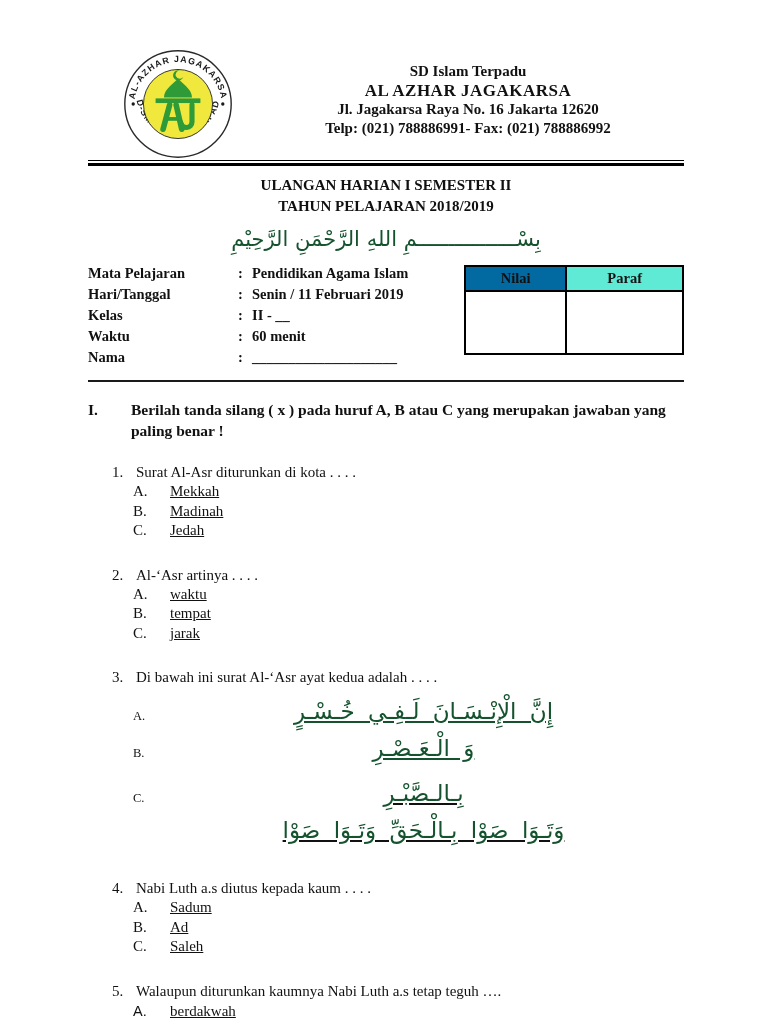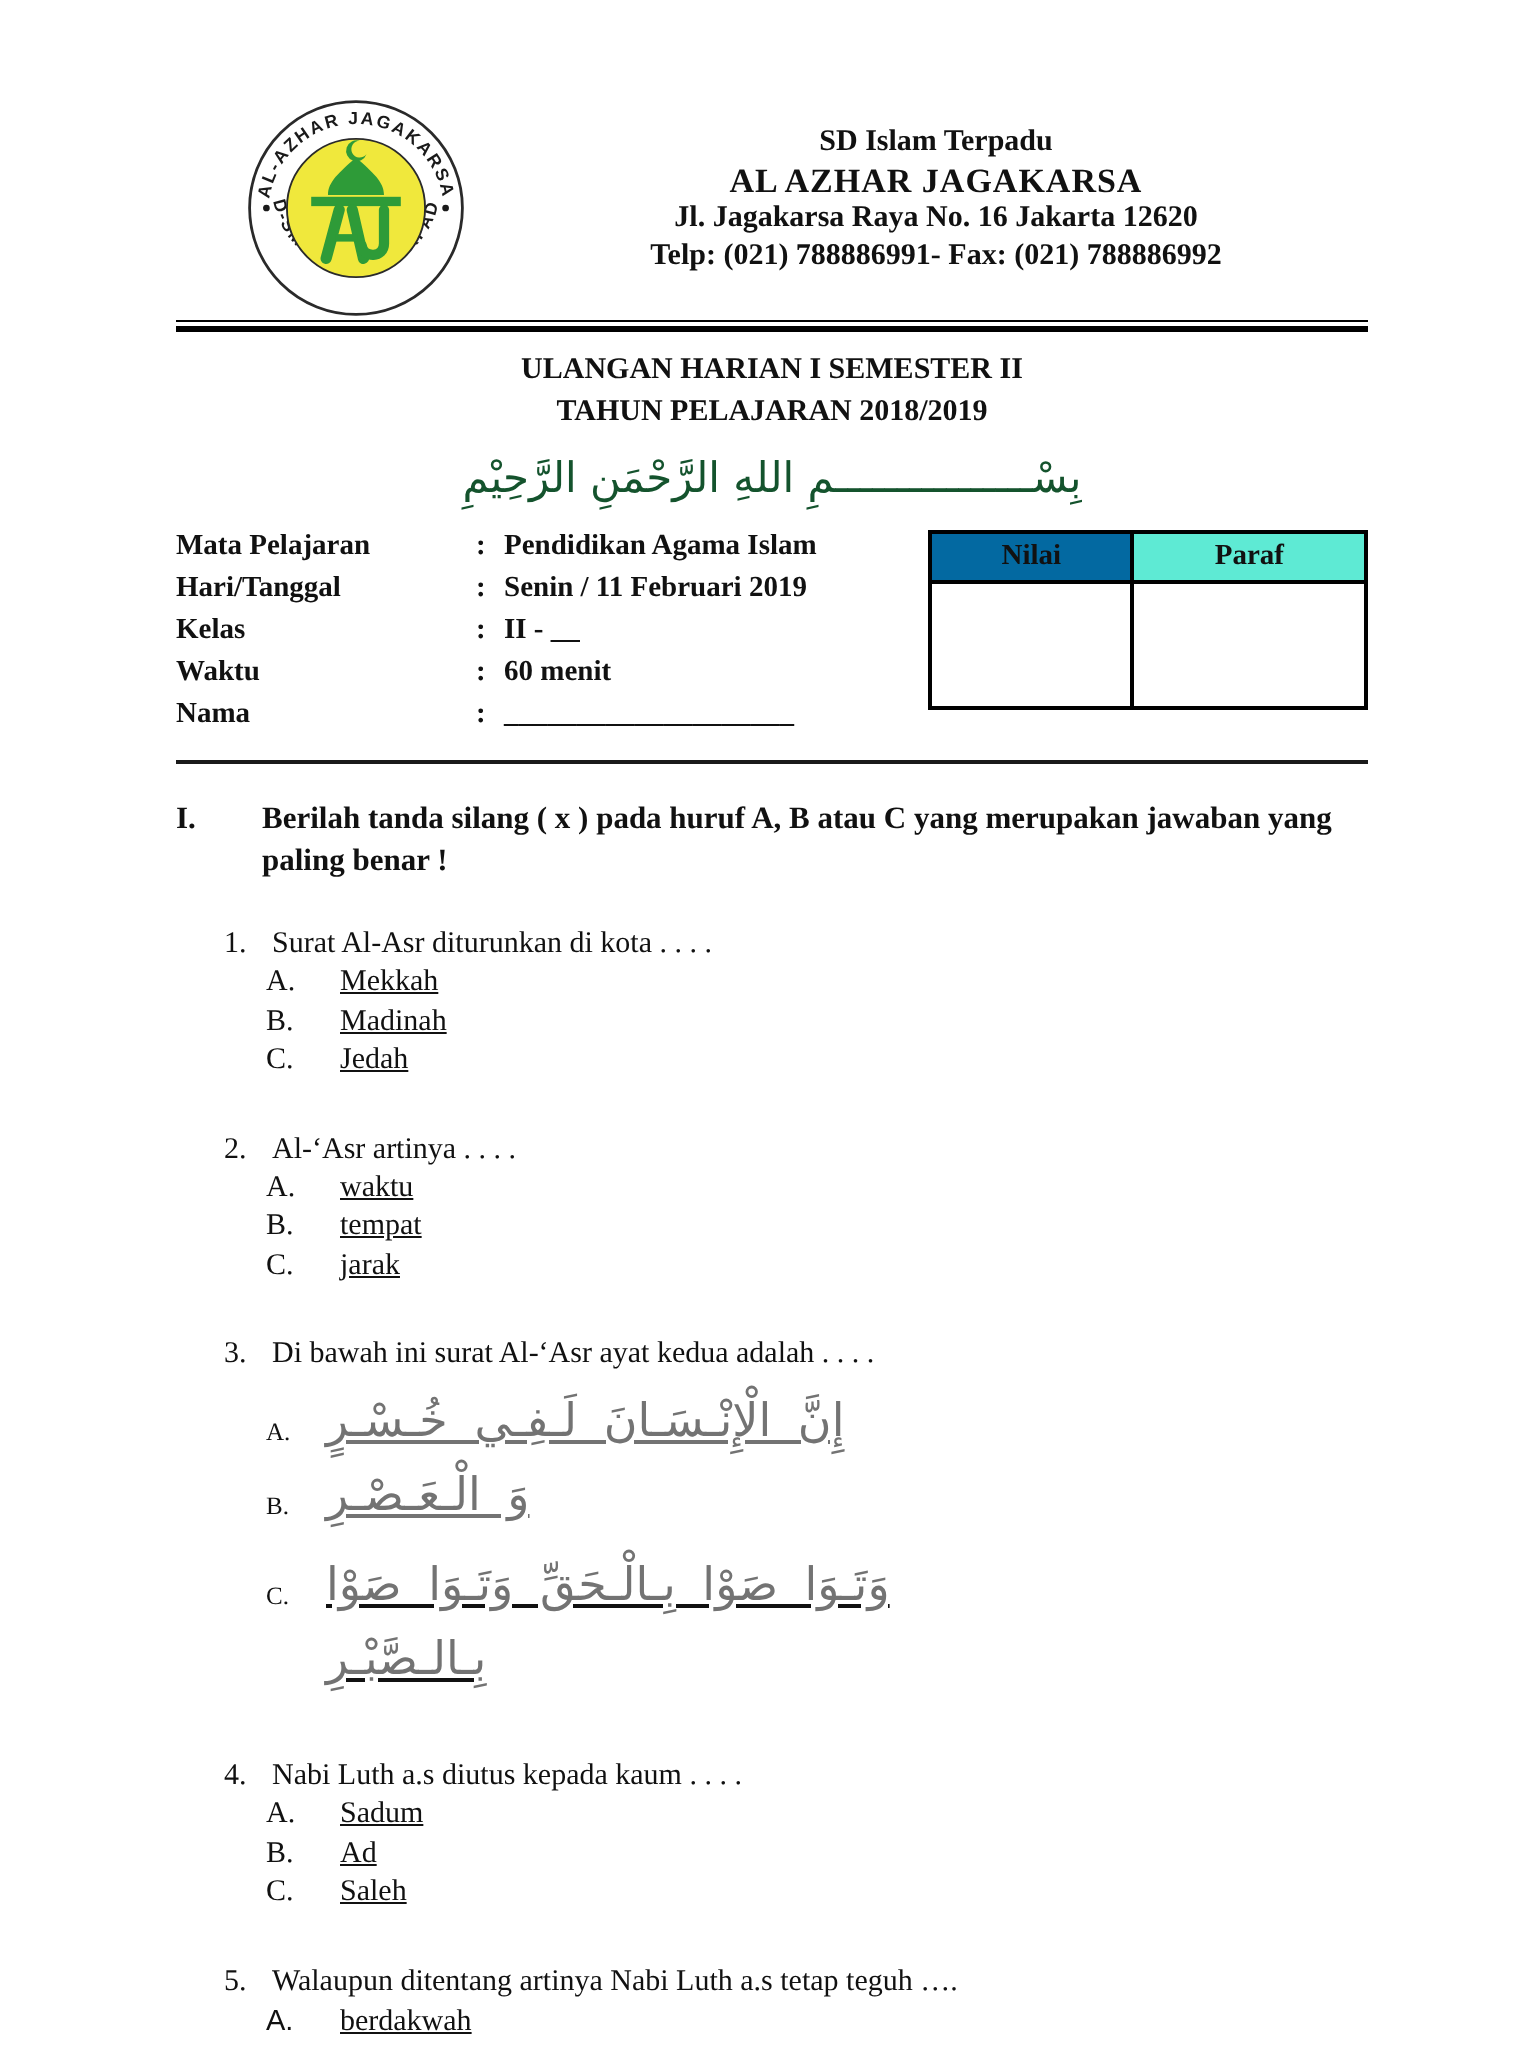--- a/index.html
+++ b/index.html
@@ -75,22 +75,22 @@
   .q-text { flex:1; }
   .option { display:flex; font-size:15px; line-height:19.5px; }
   .opt-letter { width:37px; margin-left:45px; }
   .opt-text { flex:1;text-decoration:underline; }
 
   
   .option.arabic-opt { align-items:flex-start; margin-top:6px; }
   .option.arabic-opt .opt-letter { font-size:12.5px; padding-top:14px; width:30px; }
   .arabic-text {
     font-family:"DejaVu Sans", sans-serif;
-    direction:rtl; unicode-bidi:isolate; text-align:left;
-    font-size:23px; line-height:37px; color:#737373;
+    direction:rtl; unicode-bidi:isolate; text-align:center;
+    font-size:23px; line-height:37px; color:#14532d;
     display:block; word-spacing:6px;
   }
 
   
   .option.sans-opt { font-family:"Liberation Sans", sans-serif; font-size:14.5px; line-height:21px; }
   .option.sans-opt .opt-text { font-family:"Liberation Serif", serif; font-size:15px; }
 </style>
 </head>
 <body>
 
@@ -234,22 +234,22 @@
         <span class="opt-letter">A.</span>
         <span class="opt-text arabic-text">إِنَّ  الْإِنْـسَـانَ  لَـفِـي  خُـسْـرٍ</span>
       </div>
       <div class="option arabic-opt" style="margin-top:0;">
         <span class="opt-letter">B.</span>
         <span class="opt-text arabic-text">وَ الْـعَـصْـرِ</span>
       </div>
       <div class="option arabic-opt" style="margin-top:8px;">
         <span class="opt-letter">C.</span>
         <span class="opt-text">
+          <span class="arabic-text">بِـالـصَّبْـرِ</span>
           <span class="arabic-text">وَتَـوَا صَوْا  بِـالْـحَقِّ  وَتَـوَا صَوْا</span>
-          <span class="arabic-text">بِـالـصَّبْـرِ</span>
         </span>
       </div>
     </div>
 
     <div class="question">
       <div class="q-line">
         <span class="q-num">4.</span>
         <span class="q-text">Nabi Luth a.s diutus kepada kaum . . . .</span>
       </div>
       <div class="option">
@@ -262,21 +262,21 @@
       </div>
       <div class="option">
         <span class="opt-letter">C.</span>
         <span class="opt-text">Saleh</span>
       </div>
     </div>
 
     <div class="question">
       <div class="q-line">
         <span class="q-num">5.</span>
-        <span class="q-text">Walaupun ditentang artinya Nabi Luth a.s tetap teguh ….</span>
+        <span class="q-text">Walaupun diturunkan kaumnya Nabi Luth a.s tetap teguh ….</span>
       </div>
       <div class="option sans-opt">
         <span class="opt-letter">A.</span>
         <span class="opt-text">berdakwah</span>
       </div>
       <div class="option sans-opt">
         <span class="opt-letter">B.</span>
         <span class="opt-text">menghukum</span>
       </div>
 

